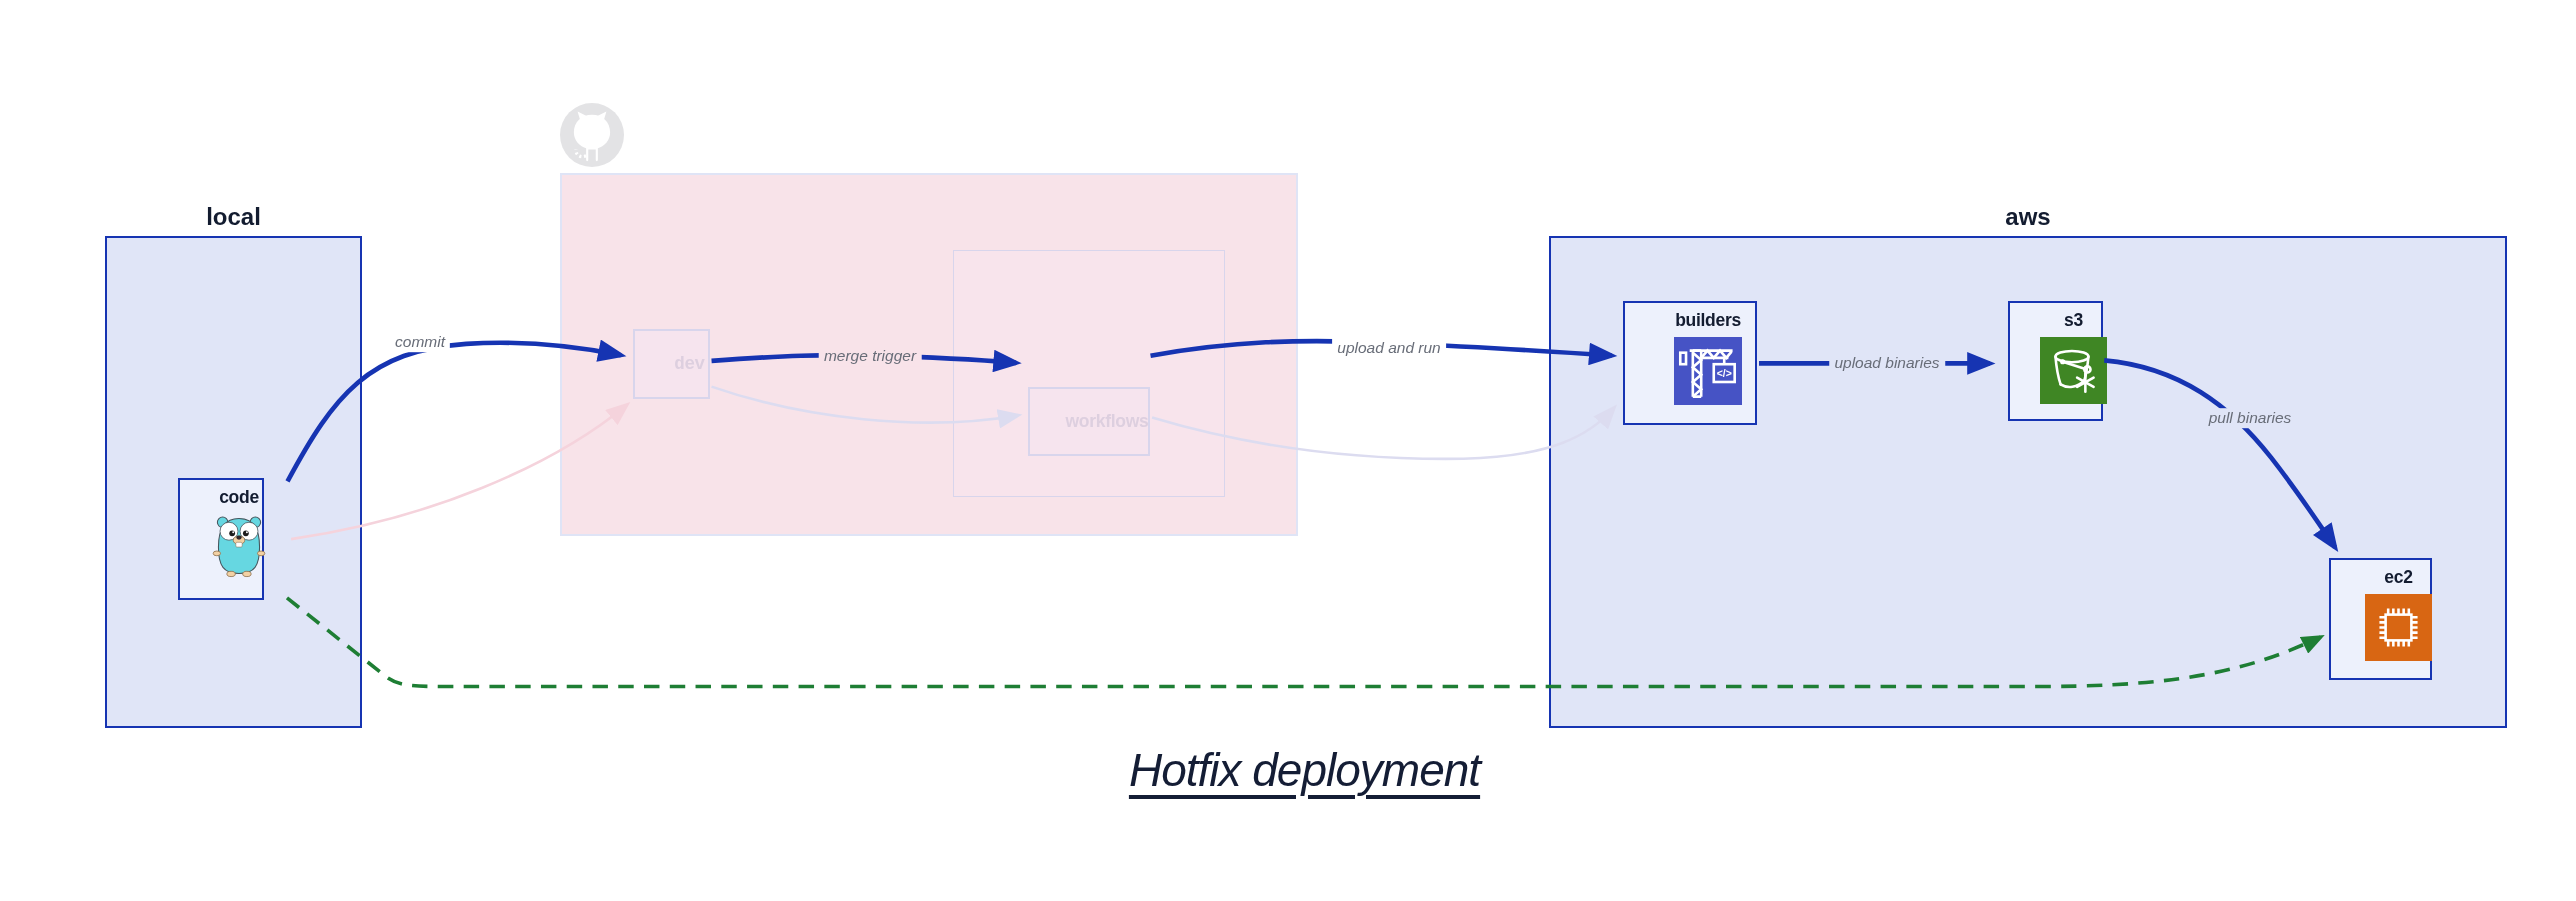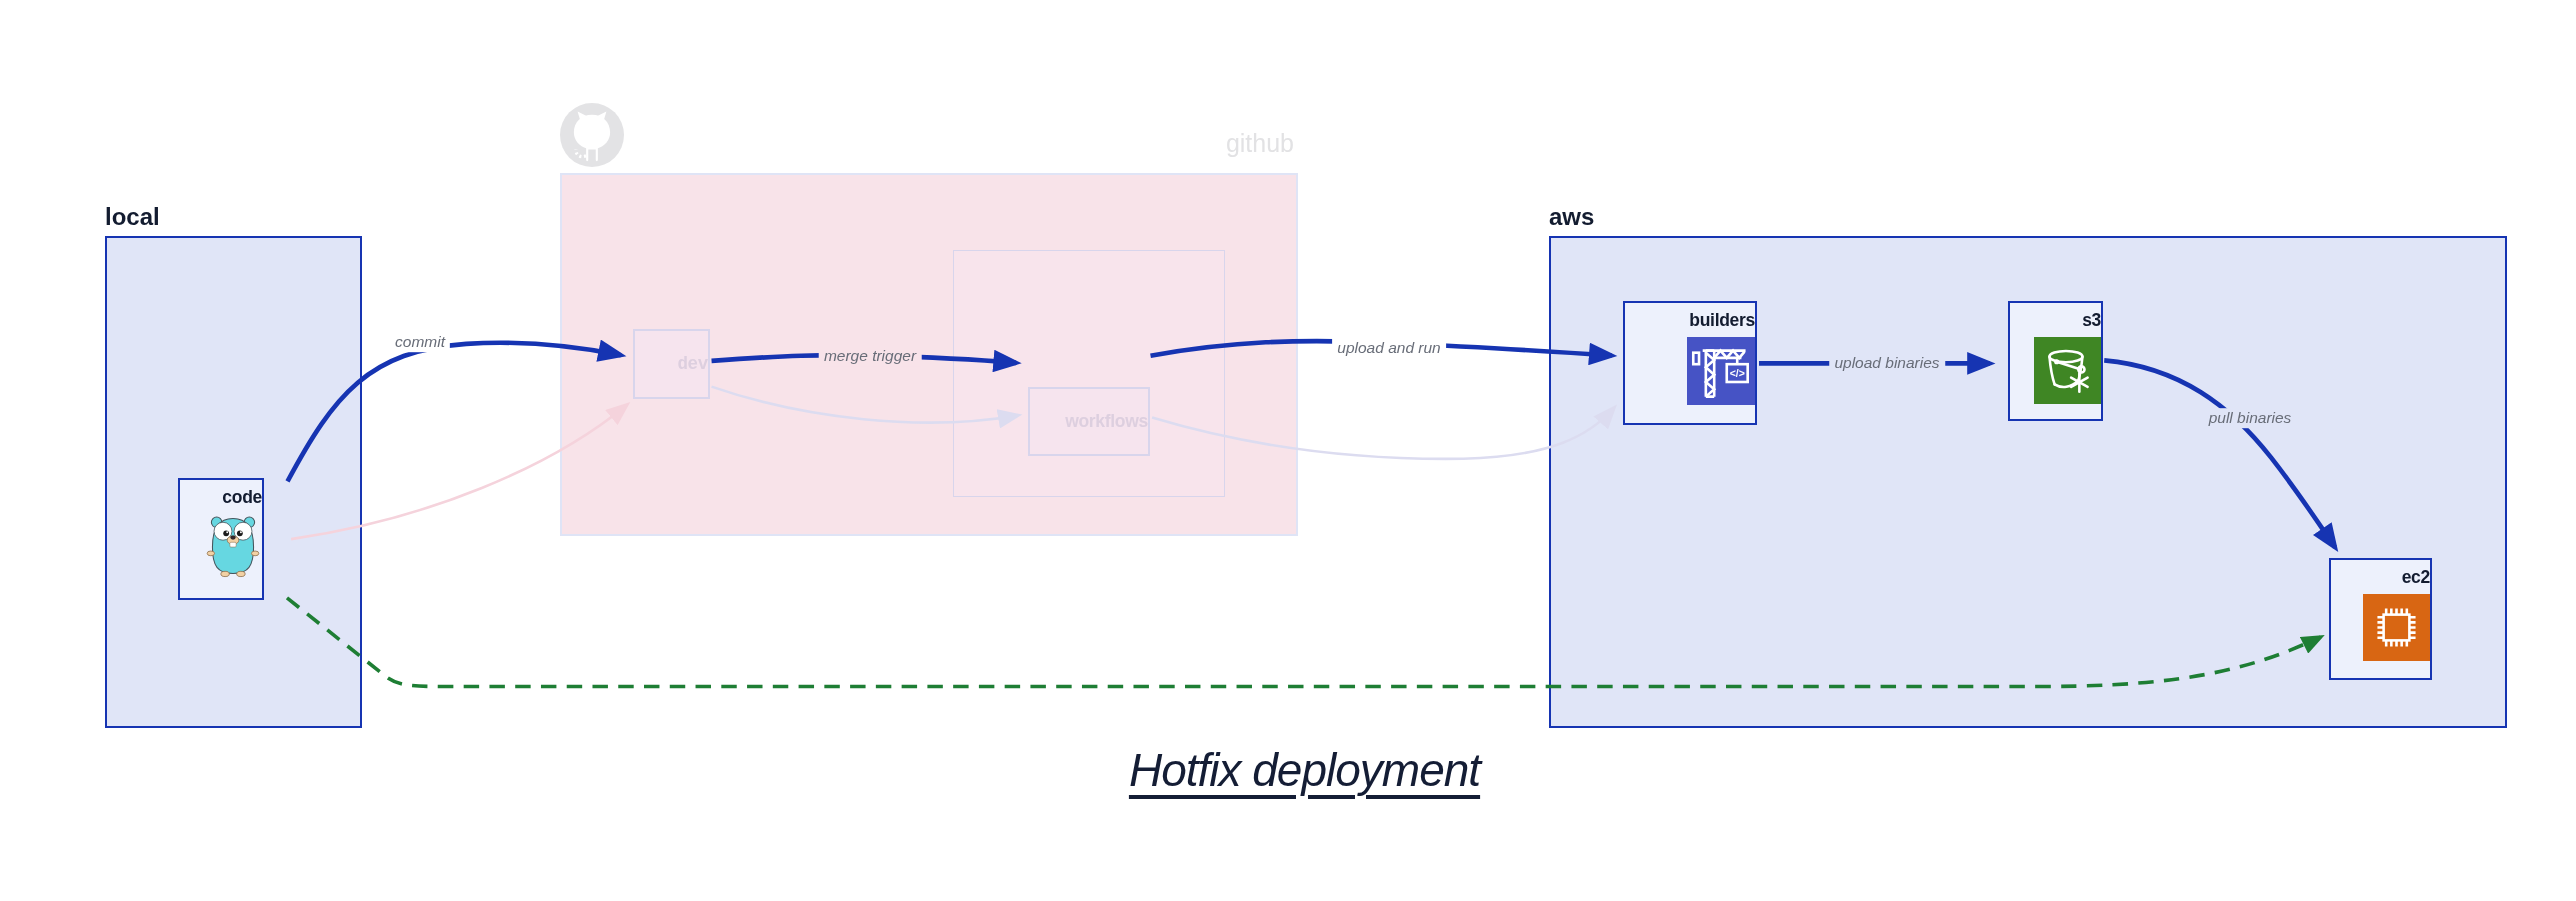--- a/index.html
+++ b/index.html
@@ -6,25 +6,25 @@
   #canvas{
     position:relative; width:2604px; height:902px; background:#ffffff;
     font-family:"Liberation Sans","DejaVu Sans",sans-serif; overflow:hidden;
   }
   .abs{position:absolute; box-sizing:border-box;}
   
   .container{position:absolute; box-sizing:border-box;}
   .container.blue{background:var(--container-fill,#e0e5f7); border:2.6px solid var(--navy,#1634b2);}
   .container.github{background:var(--github-fill,#f8e3e9); border:2.1px solid var(--github-border,#dfe4f6);}
   .container.master{background:var(--master-fill,#f8e4ec); border:1.5px solid var(--faded-border,#d8d5ec);}
-  .container-label{position:absolute; font-size:24px; font-weight:600; color:var(--dark-text,#131c30); line-height:27px;}
+  .container-label{position:absolute; font-size:24px; font-weight:600; color:var(--dark-text,#131c30); text-align:center; line-height:27px;}
   .container-label.faded-gray{color:var(--github-text,#e2e2e4); font-weight:400; font-size:25px; text-align:right;}
   .container-label.faded-pink{color:var(--master-text,#e4cdd9); font-weight:400; font-size:23px;}
   
-  .node{position:absolute; box-sizing:border-box; display:flex; flex-direction:column; align-items:flex-end;padding-left:36px;}
+  .node{position:absolute; box-sizing:border-box; display:flex; flex-direction:column; align-items:center;padding-left:36px;}
   .node .nlabel{font-size:17.5px; font-weight:700; letter-spacing:-0.3px; color:var(--dark-text,#131c30); line-height:20.6px;}
   .node.active{background:var(--node-fill,#edf1fc); border:2.6px solid var(--navy,#1634b2); padding-top:7.2px; gap:6.2px;}
   .node.ghost{background:var(--faded-node-fill,#f6e4ee); border:2.1px solid var(--faded-border,#d8d5ec); justify-content:center;}
   .node.ghost .nlabel{color:var(--faded-node-text,#ddcfdf);}
   
   svg.edges{position:absolute; left:0; top:0; pointer-events:none;}
   .e-navy{stroke:var(--navy,#1634b2); stroke-width:9; fill:none;}
   .e-ghost-pink{stroke:var(--pink-arrow,#f5d3dc); stroke-width:5; fill:none;}
   .e-ghost-lav{stroke:var(--lavender-arrow,#dcdcf0); stroke-width:5; fill:none;}
   .e-green{stroke:var(--green,#1e7e34); stroke-width:7; fill:none; stroke-dasharray:30 20;}
@@ -41,21 +41,20 @@
   .page-title{position:absolute; text-align:center; font-size:46px; font-weight:500; letter-spacing:-1px;
     color:var(--title-color,#141d35); text-decoration:underline; text-decoration-thickness:3.6px; text-underline-offset:9.3px;font-style:italic;}
   .icon-svg{display:block;}
 </style>
 </head>
 <body>
 
 <div id="canvas">
 
   <div class="container-label" style="left:105px; top:203px; width:257px;">local</div>
-  <div class="container-label faded-gray" style="left:560px; top:130px; width:734px;">github</div>
   <div class="container-label faded-pink" style="left:953px; top:215px; width:272px;">master</div>
   <div class="container-label" style="left:1549px; top:203px; width:958px;">aws</div>
 
   <svg class="abs icon-svg" style="left:560px; top:103px;" width="64" height="64" viewBox="0 0 120 120">
     <circle cx="60" cy="60" r="60" fill="var(--octocat-gray,#e3e3e5)"></circle>
     <path fill="#ffffff" d="M38 33 L33 16 L49 24 Z"></path>
     <path fill="#ffffff" d="M82 33 L87 16 L71 24 Z"></path>
     <path fill="#ffffff" d="M60 22 C40 22 26 36 26 55 C26 70 36 81 49 85 L49 106 C49 110 53 110 53 106 L53 87 L67 87 L67 106 C67 110 71 110 71 106 L71 85 C84 81 94 70 94 55 C94 36 80 22 60 22 Z"></path>
     <path fill="none" stroke="#ffffff" stroke-width="6" stroke-dasharray="4 5" d="M49 99 C38 104 29 97 30 87"></path>
   </svg>

